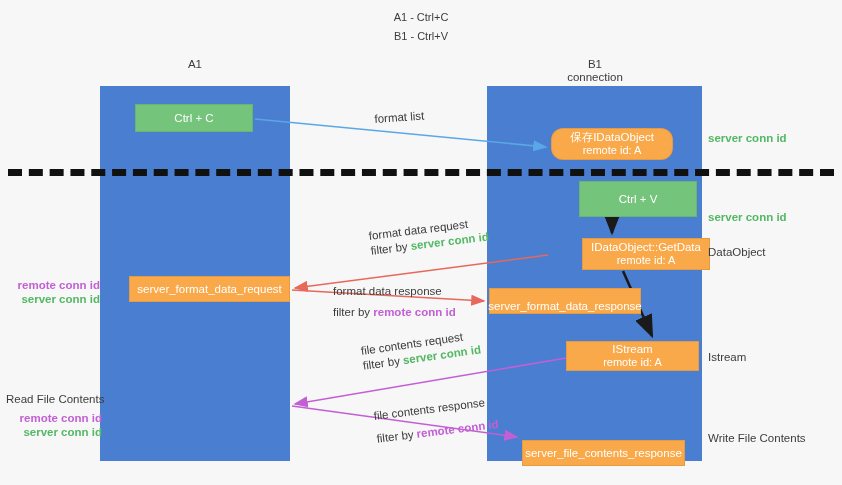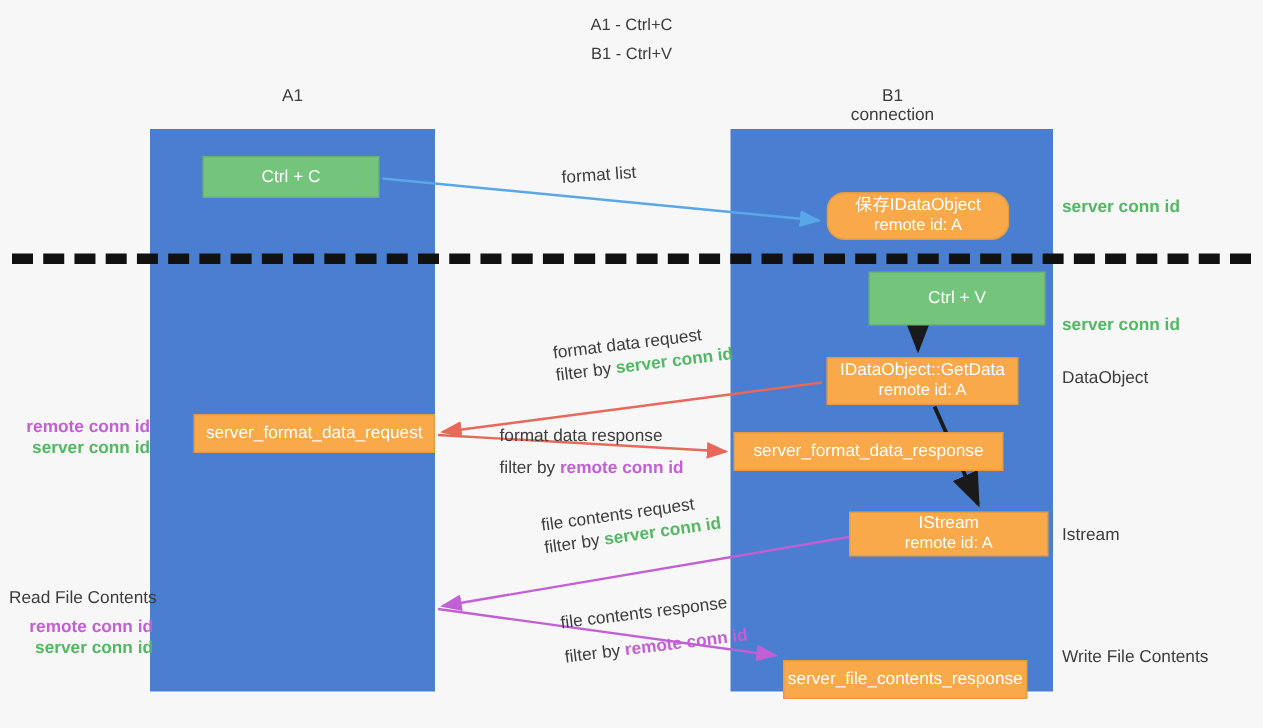--- a/index.html
+++ b/index.html
@@ -45,23 +45,23 @@
     color:#ffffff;font-size:11.5px;line-height:13px;text-align:center;
     border:1px solid rgba(0,0,0,.08);
   }
   .node.green{background:#74c47c;}
   .node.orange{background:#f9a94a;}
   .node .l2{font-size:11px;}
 
   #n-ctrlc{left:135px;top:104px;width:118px;height:28px;}
   #n-idataobject{left:551px;top:128px;width:122px;height:32px;border-radius:12px;}
   #n-ctrlv{left:553px;top:181px;width:118px;height:36px;margin-left:26px;}
-  #n-getdata{left:551px;top:238px;width:128px;height:32px;}
+  #n-getdata{left:582px;top:238px;width:128px;height:32px;}
   #n-fmtreq{left:129px;top:276px;width:161px;height:26px;}
-  #n-fmtresp{left:489px;top:288px;width:180px;height:26px;}
+  #n-fmtresp{left:489px;top:288px;width:152px;height:26px;justify-content:flex-end;}
   #n-istream{left:566px;top:341px;width:133px;height:30px;}
   #n-filereq{left:129px;top:393px;width:161px;height:26px;}
   #n-fileresp{left:522px;top:440px;width:163px;height:26px;}
 
   
   .anno{position:absolute;font-size:11.5px;line-height:14px;}
   .anno .green{color:#53b864;font-weight:bold;}
   .anno .purple{color:#c35fd4;font-weight:bold;}
   .anno .plain{color:#3c3c3c;}
 

